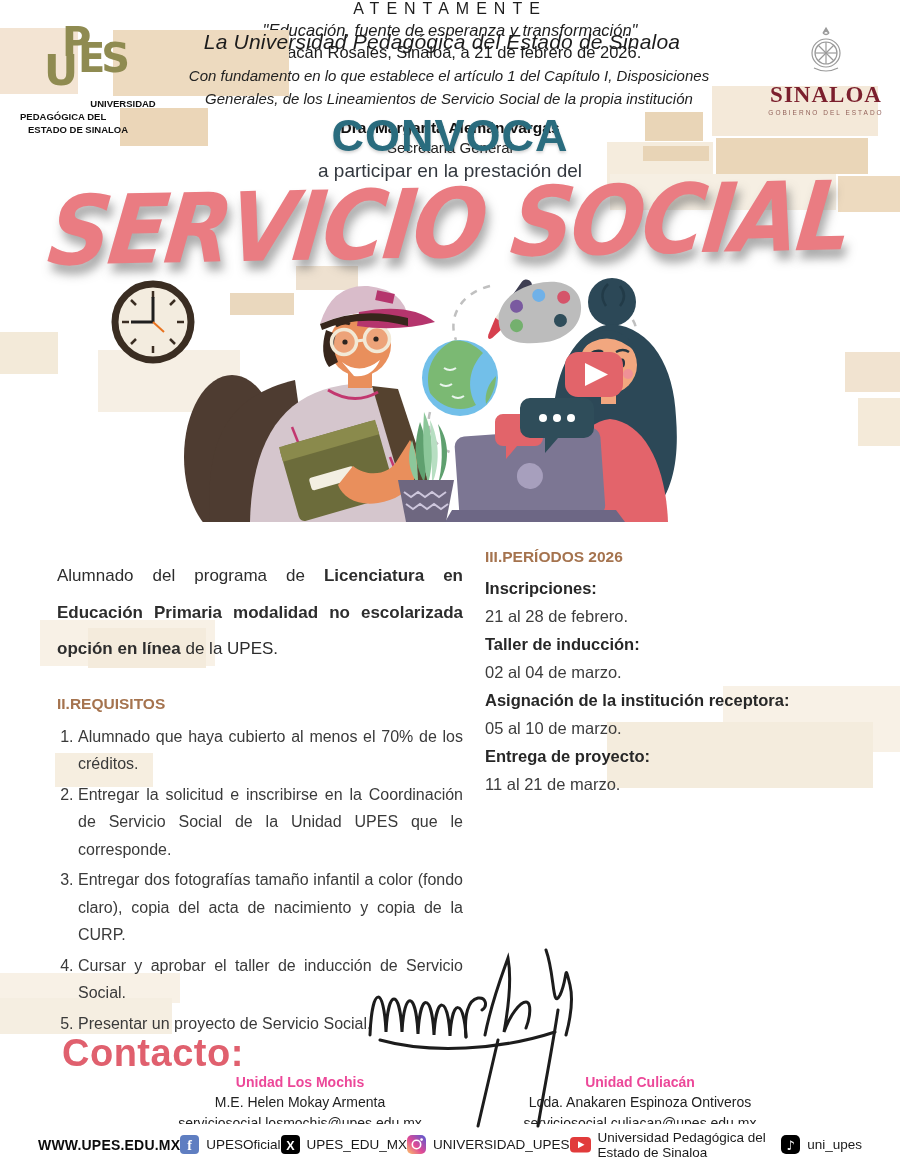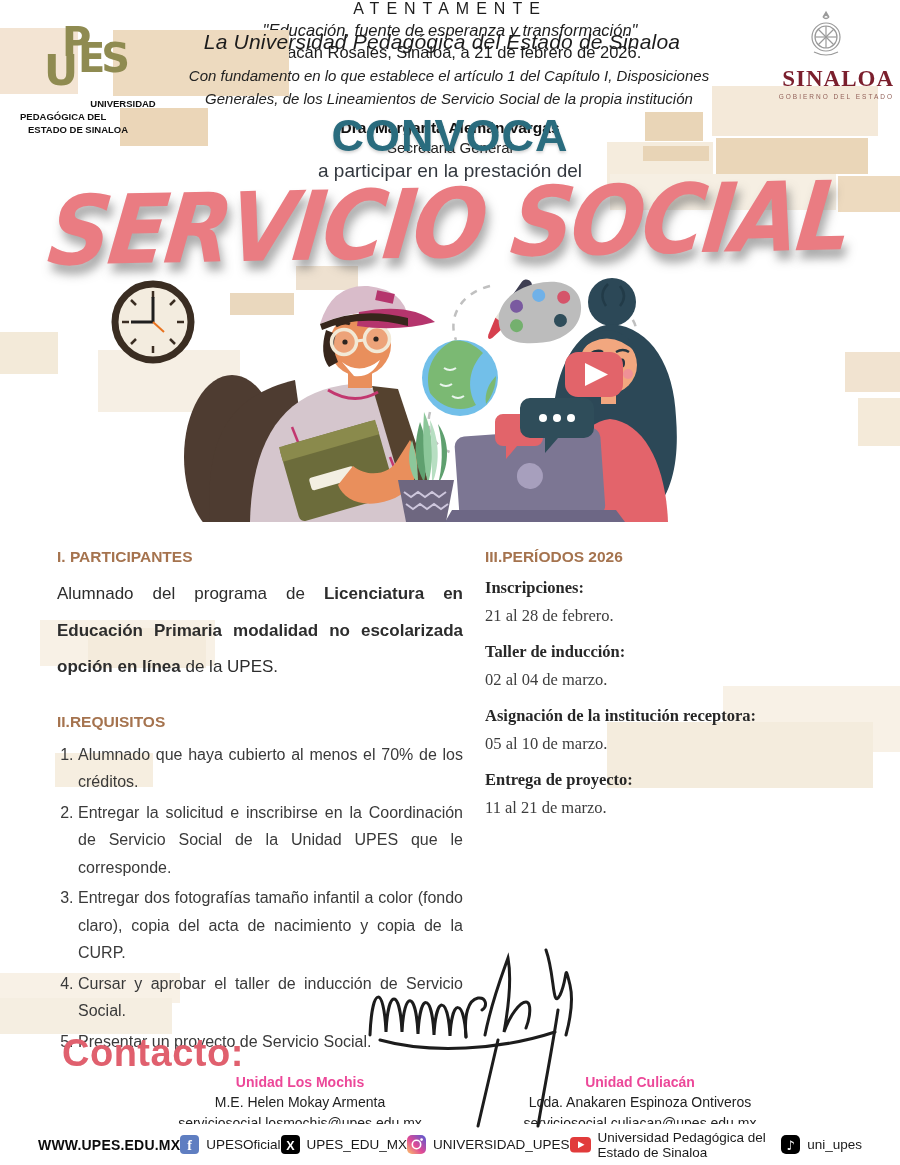--- a/index.html
+++ b/index.html
@@ -13,21 +13,21 @@
   .upes-mark{position:relative;height:64px;font-family:"DejaVu Sans",sans-serif;font-weight:bold;color:#8f8b51;line-height:1;}
   .upes-mark .m-p{position:absolute;left:42px;top:-4px;font-size:40px;}
   .upes-mark .m-u{position:absolute;left:24px;top:24px;font-size:42px;}
   .upes-mark .m-es{position:absolute;left:58px;top:12px;font-size:40px;letter-spacing:-4px;}
   .upes-lines{margin-top:8px;font-weight:bold;color:#111;font-size:9.5px;line-height:1.35;}
   .upes-lines .l1{margin-left:46px;text-align:center;}
   .upes-lines .l3{margin-left:8px;}
   .header-center{left:162px;top:30px;width:560px;font-style:italic;}
   .header-center h1{margin:0;font-size:21px;font-weight:500;color:#1c1c1c;text-align:center;letter-spacing:0.2px;}
   .header-center p{margin:10px 0 0 14px;font-size:15px;line-height:1.55;color:#222;text-align:center;}
-  .sinaloa-logo{left:758px;top:10px;width:136px;text-align:right;}
+  .sinaloa-logo{left:758px;top:26px;width:136px;text-align:center;}
   .sin-name{font-family:"Liberation Serif",serif;font-weight:bold;font-size:23px;color:#7b1f2d;letter-spacing:1px;margin-top:2px;}
   .sin-sub{font-size:6.5px;letter-spacing:2px;color:#93625a;margin-top:1px;}
 
   .convoca{left:0;top:110px;width:900px;text-align:center;font-size:45px;font-weight:bold;
            color:#2a6c7e;letter-spacing:1px;text-shadow:0 2px 3px rgba(80,80,80,0.25);}
   .tagline{left:0;top:160px;width:900px;text-align:center;font-size:19px;color:#33383f;}
 
   .hero{left:0;top:168px;width:900px;text-align:center;z-index:3;}
   .hero span{display:inline-block;font-family:"DejaVu Sans",sans-serif;font-style:italic;font-weight:bold;
              font-size:96px;color:#ea7c82;letter-spacing:-3px;white-space:nowrap;
@@ -37,21 +37,21 @@
   .illustration{left:60px;top:272px;width:800px;height:250px;}
 
   
   .col-left{left:57px;top:548px;width:406px;}
   .col-right{left:485px;top:548px;width:400px;}
   h2.sec{margin:0;font-size:15.5px;color:#a5734e;font-weight:bold;}
   .col-left p.part{margin:10px 0 0 0;font-size:17px;line-height:2.15;color:#2d2d2d;text-align:justify;}
   .col-left h2.req{margin-top:27px;}
   .col-left ol{margin:10px 0 0 0;padding-left:21px;font-size:16px;line-height:1.72;color:#3a3a3a;text-align:justify;}
   .col-left ol li{margin-bottom:3px;}
-  .col-right .entry{margin-top:8px;font-family:Liberation Serif, serif;}
+  .col-right .entry{margin-top:0;}
   .col-right .lbl{font-weight:bold;font-size:16.5px;line-height:1.7;color:#272727;}
   .col-right .dts{font-size:16.5px;line-height:1.7;color:#3d3d3d;}
   .col-right h2.sec{margin-bottom:8px;}
 
   
   .sig{left:0;top:903px;width:900px;text-align:center;z-index:3;}
   .atent{font-size:16px;letter-spacing:7px;color:#1d1d1d;}
   .quote{font-size:16.5px;font-style:italic;color:#1d1d1d;margin-top:3px;}
   .place{font-size:16.5px;color:#1d1d1d;margin-top:3px;}
   .sig-name{font-weight:bold;font-size:15.5px;color:#111;margin-top:57px;}
@@ -259,21 +259,20 @@
   <g>
     <path d="M443,142 h32 a8,8 0 0 1 8,8 v16 a8,8 0 0 1 -8,8 h-18 l-11,13 v-13 h-3 a8,8 0 0 1 -8,-8 v-16 a8,8 0 0 1 8,-8 Z" fill="#e2646a"></path>
     <path d="M470,126 h54 a10,10 0 0 1 10,10 v20 a10,10 0 0 1 -10,10 h-26 l-13,15 v-15 h-15 a10,10 0 0 1 -10,-10 v-20 a10,10 0 0 1 10,-10 Z" fill="#2f4d5a"></path>
     <circle cx="483" cy="146" r="4" fill="#fff"></circle>
       <circle cx="497" cy="146" r="4" fill="#fff"></circle>
       <circle cx="511" cy="146" r="4" fill="#fff"></circle>
   </g>
 </svg>
 
 <section class="z col-left">
-  <h2 class="sec">I. PARTICIPANTES</h2>
   <p class="part"><span>Alumnado del programa de </span><strong>Licenciatura en Educación Primaria modalidad no escolarizada opción en línea</strong><span> de la UPES.</span></p>
   <h2 class="sec req">II.REQUISITOS</h2>
   <ol>
     <li>Alumnado que haya cubierto al menos el 70% de los créditos.</li>
     <li>Entregar la solicitud e inscribirse en la Coordinación de Servicio Social de la Unidad UPES que le corresponde.</li>
     <li>Entregar dos fotografías tamaño infantil a color (fondo claro), copia del acta de nacimiento y copia de la CURP.</li>
     <li>Cursar y aprobar el taller de inducción de Servicio Social.</li>
     <li>Presentar un proyecto de Servicio Social.</li>
   </ol>
 </section>

